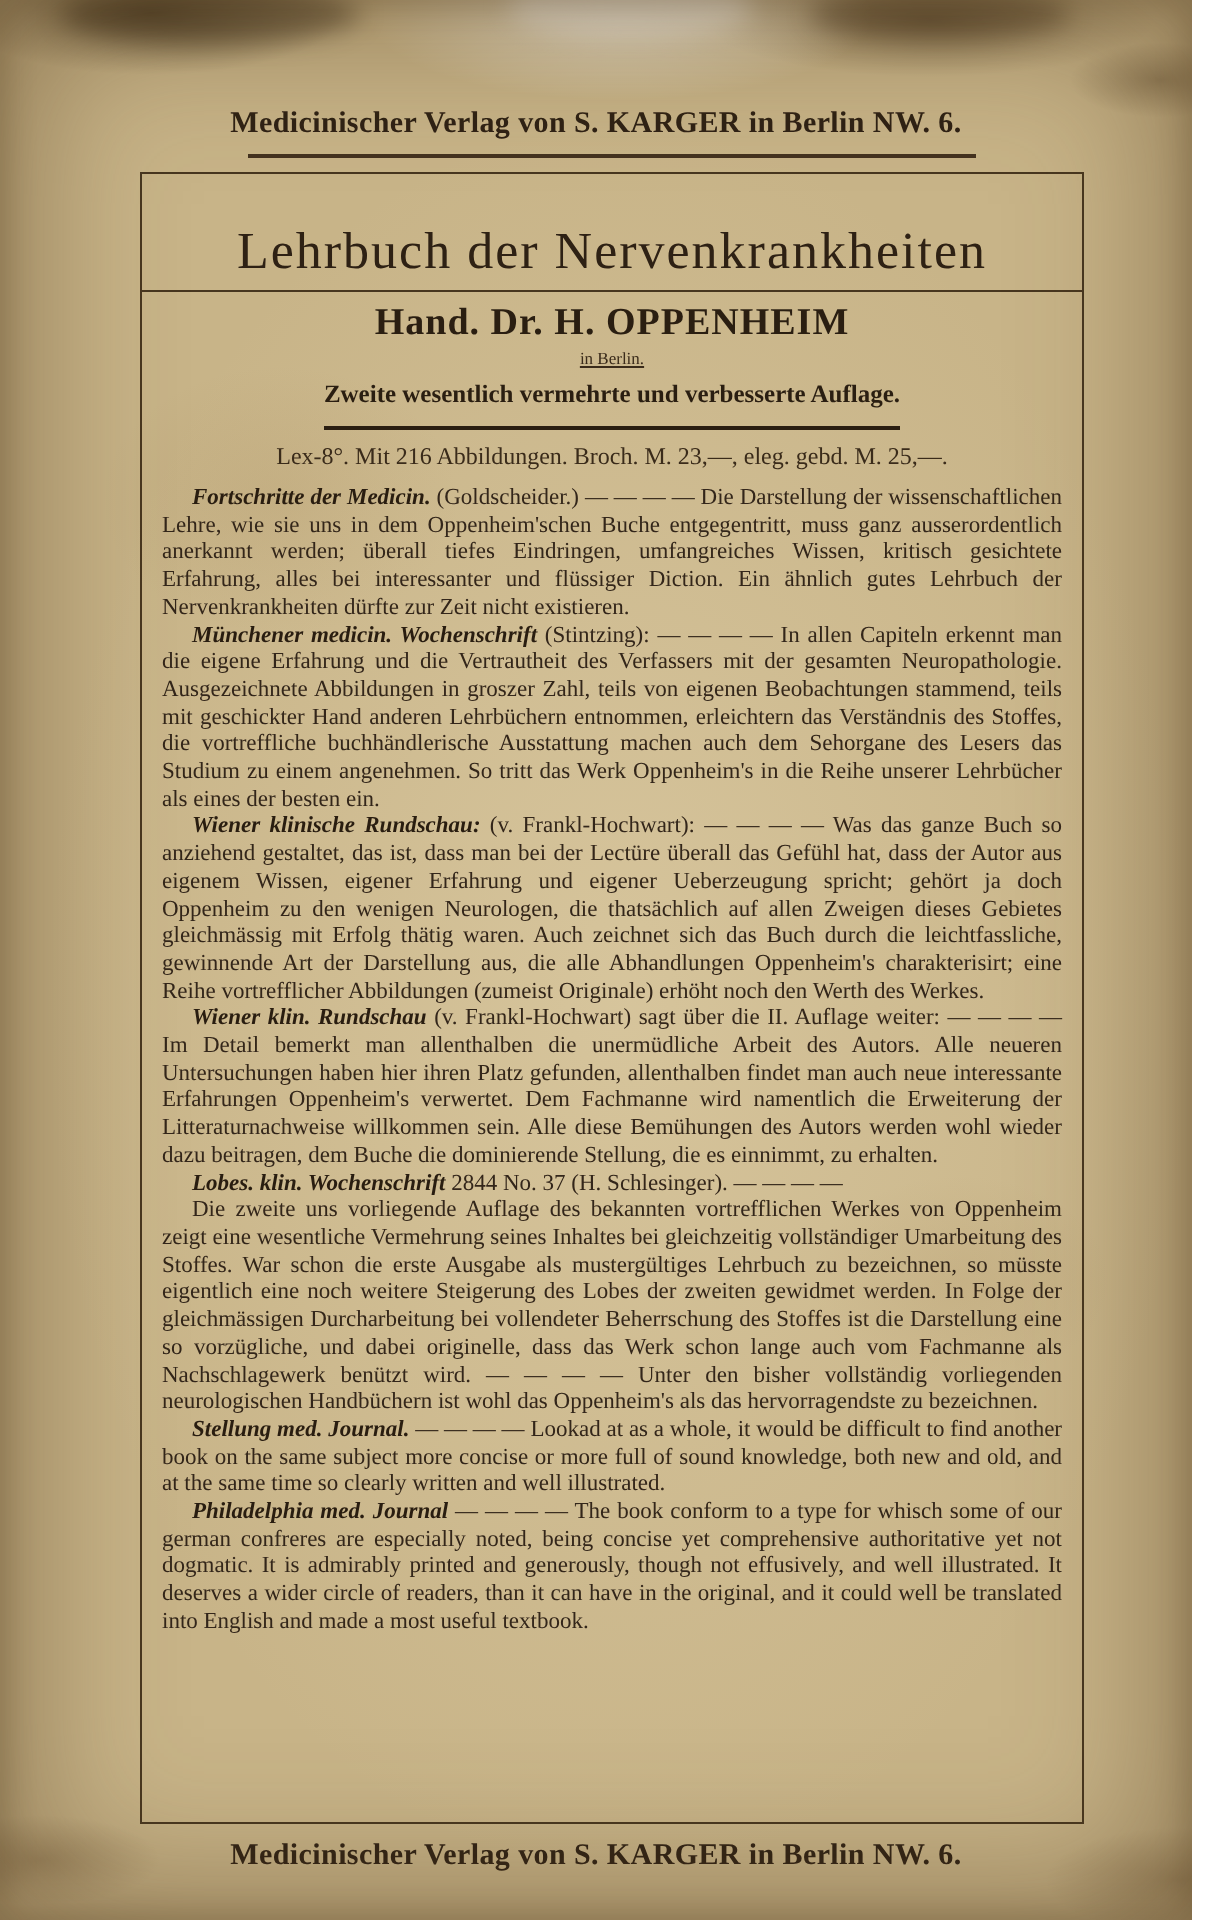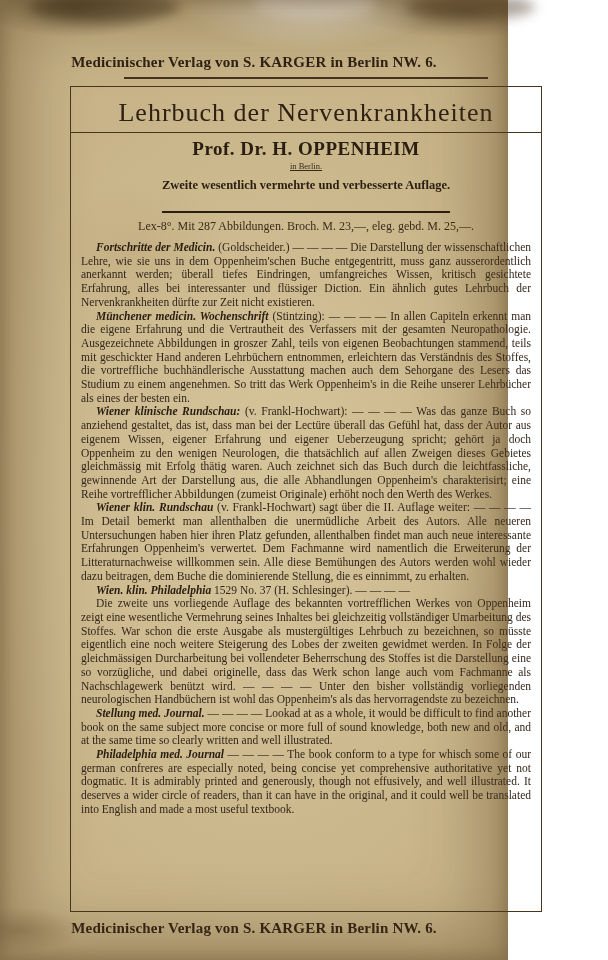--- a/index.html
+++ b/index.html
@@ -3,21 +3,21 @@
 <meta charset="utf-8">
 <style>
   html, body { margin: 0; padding: 0; }
   body {
     width: 608px; height: 960px;
     font-family: "Liberation Serif", "DejaVu Serif", serif;
     overflow: hidden;
   }
   .paper {
     position: relative;
-    width: 508px; height: 960px;
+    width: 596px; height: 960px;
     background:
       radial-gradient(ellipse 180px 60px at 310px 8px, rgba(235,228,210,0.85), rgba(235,228,210,0) 70%),
       radial-gradient(ellipse 130px 42px at 75px 6px, rgba(52,38,18,0.55), rgba(52,38,18,0) 75%),
       radial-gradient(ellipse 150px 38px at 465px 10px, rgba(60,42,20,0.45), rgba(60,42,20,0) 75%),
       radial-gradient(ellipse 60px 25px at 580px 40px, rgba(70,50,25,0.35), rgba(70,50,25,0) 75%),
       radial-gradient(ellipse 80px 30px at 20px 930px, rgba(90,65,35,0.30), rgba(90,65,35,0) 75%),
       radial-gradient(ellipse 90px 35px at 590px 940px, rgba(90,65,35,0.30), rgba(90,65,35,0) 75%),
       radial-gradient(ellipse 340px 520px at 52% 52%, rgba(226,210,172,0.55), rgba(226,210,172,0) 85%),
       radial-gradient(ellipse 120px 90px at 140px 250px, rgba(140,105,55,0.12), rgba(140,105,55,0) 75%),
       radial-gradient(ellipse 100px 70px at 480px 640px, rgba(140,105,55,0.14), rgba(140,105,55,0) 75%),
@@ -43,29 +43,29 @@
   .header-rule {
     position: absolute; top: 77px; left: 124px; width: 364px; height: 2px;
     background: #44321f;
   }
   .frame {
     position: absolute; left: 70px; top: 86px; width: 472px; height: 826px;
     border: 1.5px solid #47361f;
     box-sizing: border-box;
     padding: 5px 10px 4px 10px;
   }
-  .title { text-align: center; font-size: 26px; letter-spacing: 1px; color: #2e2114; margin-top: 6px; }
+  .title { text-align: center; font-size: 26px; letter-spacing: 1px; color: #2e2114; margin-top: 19px; }
   .title-rule { height: 1px; background: #47361f; margin: 4px -10px 5px; }
   .subtitle { text-align: center; font-size: 11.5px; letter-spacing: 1.5px; }
   .von { text-align: center; font-size: 10.5px; margin-top: 3px; }
   .author { text-align: center; font-size: 19px; font-weight: bold; letter-spacing: 0.5px; color: #2a1e11; margin-top: 2px; }
   .author-loc { text-align: center; font-size: 8.5px; margin-top: 1px; text-decoration: underline; }
   .edition-wrap { text-align: center; margin-top: 4px; }
   .edition { display: inline-block; font-size: 12.5px; font-weight: bold; color: #2a1e11;
-    border-bottom: 2px solid #2a1e11; padding-bottom: 18px; }
+    border-bottom: 2px solid #2a1e11; padding-bottom: 8px; }
   .format-line { text-align: center; font-size: 12px; margin-top: 6px; }
 
   .reviews { margin-top: 7px; }
   .reviews p.review {
     margin: 0; font-size: 11.5px; line-height: 13.7px;
     text-align: justify; text-indent: 15px; color: #33261a;
   }
   .reviews p.review b { color: #291d10; font-style: italic; }
 </style>
 </head>
@@ -76,33 +76,33 @@
   <div class="stain s1"></div>
   <div class="stain s2"></div>
   <div class="stain s3"></div>
 
   <div class="header">Medicinischer Verlag von S. KARGER in Berlin NW. 6.</div>
   <div class="header-rule"></div>
 
   <div class="frame">
     <div class="title">Lehrbuch der Nervenkrankheiten</div>
     <div class="title-rule"></div>
-    <div class="author">Prof. Dr. H. OPPENHEIM</div>
+    <div class="author">Hand. Dr. H. OPPENHEIM</div>
     <div class="author-loc">in Berlin.</div>
     <div class="edition-wrap">
       <span class="edition">Zweite wesentlich vermehrte und verbesserte Auflage.</span>
     </div>
-    <div class="format-line">Lex-8°.  Mit 287 Abbildungen.  Broch. M. 23,—, eleg. gebd. M. 25,—.</div>
+    <div class="format-line">Lex-8°.  Mit 216 Abbildungen.  Broch. M. 23,—, eleg. gebd. M. 25,—.</div>
 
     <div class="reviews">
         <p class="review"><b>Fortschritte der Medicin.</b><span> (Goldscheider.) — — — — Die Darstellung der wissenschaftlichen Lehre, wie sie uns in dem Oppenheim'schen Buche entgegentritt, muss ganz ausserordentlich anerkannt werden; überall tiefes Eindringen, umfangreiches Wissen, kritisch gesichtete Erfahrung, alles bei interessanter und flüssiger Diction. Ein ähnlich gutes Lehrbuch der Nervenkrankheiten dürfte zur Zeit nicht existieren.</span></p>
         <p class="review"><b>Münchener medicin. Wochenschrift</b><span> (Stintzing): — — — — In allen Capiteln erkennt man die eigene Erfahrung und die Vertrautheit des Verfassers mit der gesamten Neuropathologie. Ausgezeichnete Abbildungen in groszer Zahl, teils von eigenen Beobachtungen stammend, teils mit geschickter Hand anderen Lehrbüchern entnommen, erleichtern das Verständnis des Stoffes, die vortreffliche buchhändlerische Ausstattung machen auch dem Sehorgane des Lesers das Studium zu einem angenehmen. So tritt das Werk Oppenheim's in die Reihe unserer Lehrbücher als eines der besten ein.</span></p>
         <p class="review"><b>Wiener klinische Rundschau:</b><span> (v. Frankl-Hochwart): — — — — Was das ganze Buch so anziehend gestaltet, das ist, dass man bei der Lectüre überall das Gefühl hat, dass der Autor aus eigenem Wissen, eigener Erfahrung und eigener Ueberzeugung spricht; gehört ja doch Oppenheim zu den wenigen Neurologen, die thatsächlich auf allen Zweigen dieses Gebietes gleichmässig mit Erfolg thätig waren. Auch zeichnet sich das Buch durch die leichtfassliche, gewinnende Art der Darstellung aus, die alle Abhandlungen Oppenheim's charakterisirt; eine Reihe vortrefflicher Abbildungen (zumeist Originale) erhöht noch den Werth des Werkes.</span></p>
         <p class="review"><b>Wiener klin. Rundschau</b><span> (v. Frankl-Hochwart) sagt über die II. Auflage weiter: — — — — Im Detail bemerkt man allenthalben die unermüdliche Arbeit des Autors. Alle neueren Untersuchungen haben hier ihren Platz gefunden, allenthalben findet man auch neue interessante Erfahrungen Oppenheim's verwertet. Dem Fachmanne wird namentlich die Erweiterung der Litteraturnachweise willkommen sein. Alle diese Bemühungen des Autors werden wohl wieder dazu beitragen, dem Buche die dominierende Stellung, die es einnimmt, zu erhalten.</span></p>
-        <p class="review"><b>Wien. klin. Philadelphia</b><span> 1529 No. 37 (H. Schlesinger). — — — —</span></p>
+        <p class="review"><b>Lobes. klin. Wochenschrift</b><span> 2844 No. 37 (H. Schlesinger). — — — —</span></p>
         <p class="review"><span>Die zweite uns vorliegende Auflage des bekannten vortrefflichen Werkes von Oppenheim zeigt eine wesentliche Vermehrung seines Inhaltes bei gleichzeitig vollständiger Umarbeitung des Stoffes. War schon die erste Ausgabe als mustergültiges Lehrbuch zu bezeichnen, so müsste eigentlich eine noch weitere Steigerung des Lobes der zweiten gewidmet werden. In Folge der gleichmässigen Durcharbeitung bei vollendeter Beherrschung des Stoffes ist die Darstellung eine so vorzügliche, und dabei originelle, dass das Werk schon lange auch vom Fachmanne als Nachschlagewerk benützt wird. — — — — Unter den bisher vollständig vorliegenden neurologischen Handbüchern ist wohl das Oppenheim's als das hervorragendste zu bezeichnen.</span></p>
         <p class="review"><b>Stellung med. Journal.</b><span> — — — — Lookad at as a whole, it would be difficult to find another book on the same subject more concise or more full of sound knowledge, both new and old, and at the same time so clearly written and well illustrated.</span></p>
         <p class="review"><b>Philadelphia med. Journal</b><span> — — — — The book conform to a type for whisch some of our german confreres are especially noted, being concise yet comprehensive authoritative yet not dogmatic. It is admirably printed and generously, though not effusively, and well illustrated. It deserves a wider circle of readers, than it can have in the original, and it could well be translated into English and made a most useful textbook.</span></p>
       </div>
   </div>
 
   <div class="footer">Medicinischer Verlag von S. KARGER in Berlin NW. 6.</div>
 
   <div class="vignette"></div>
 </div>

